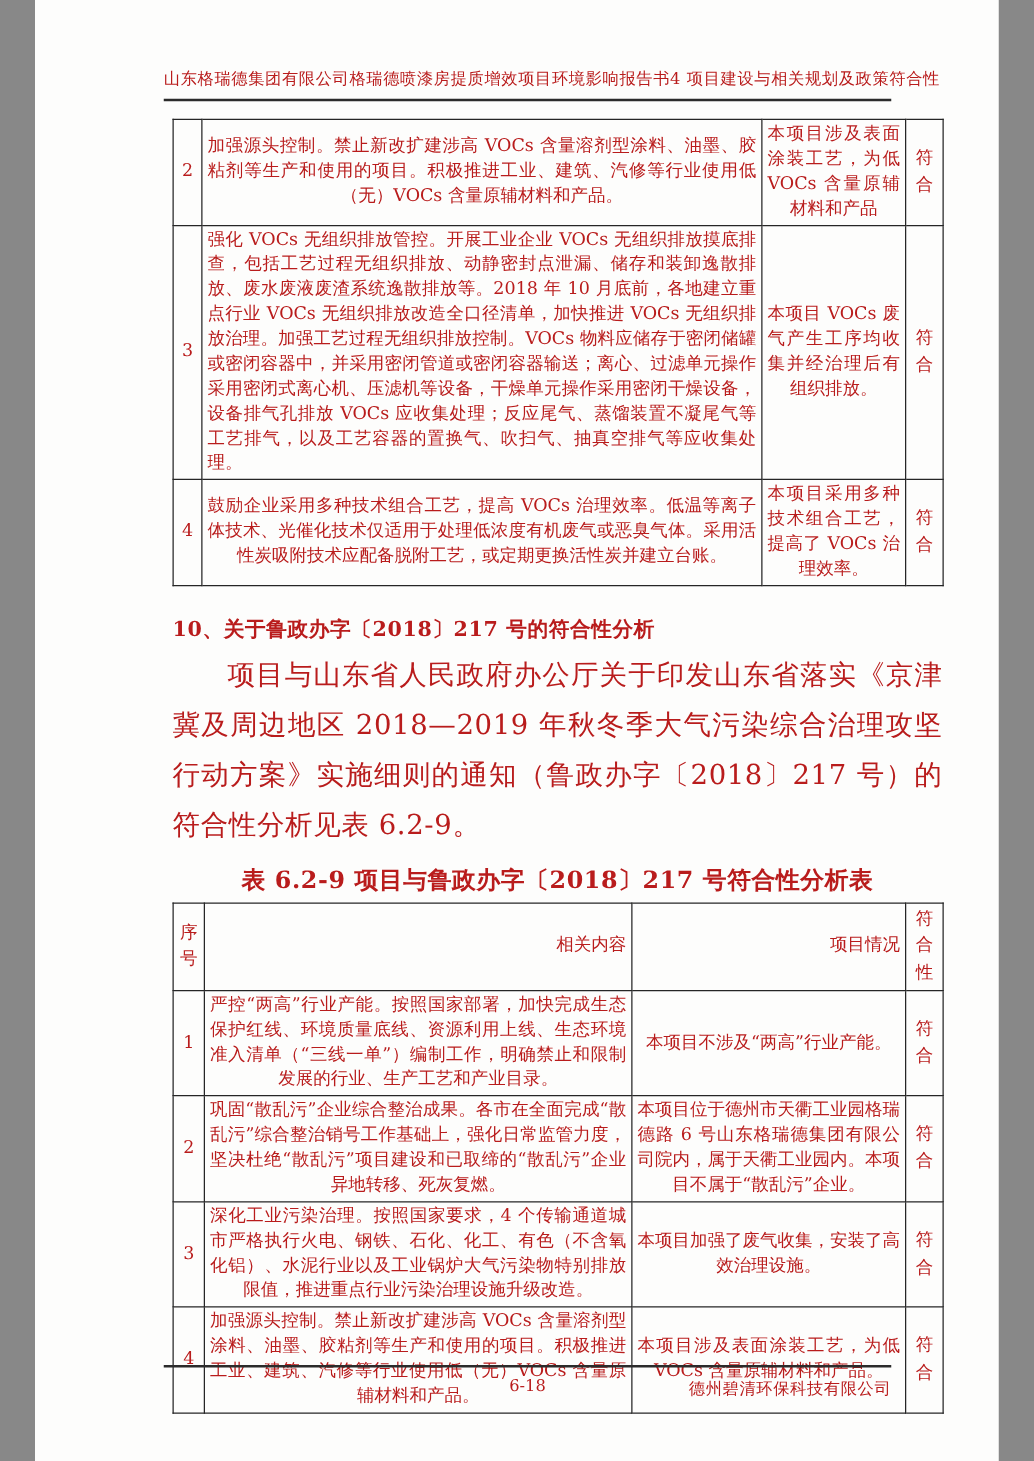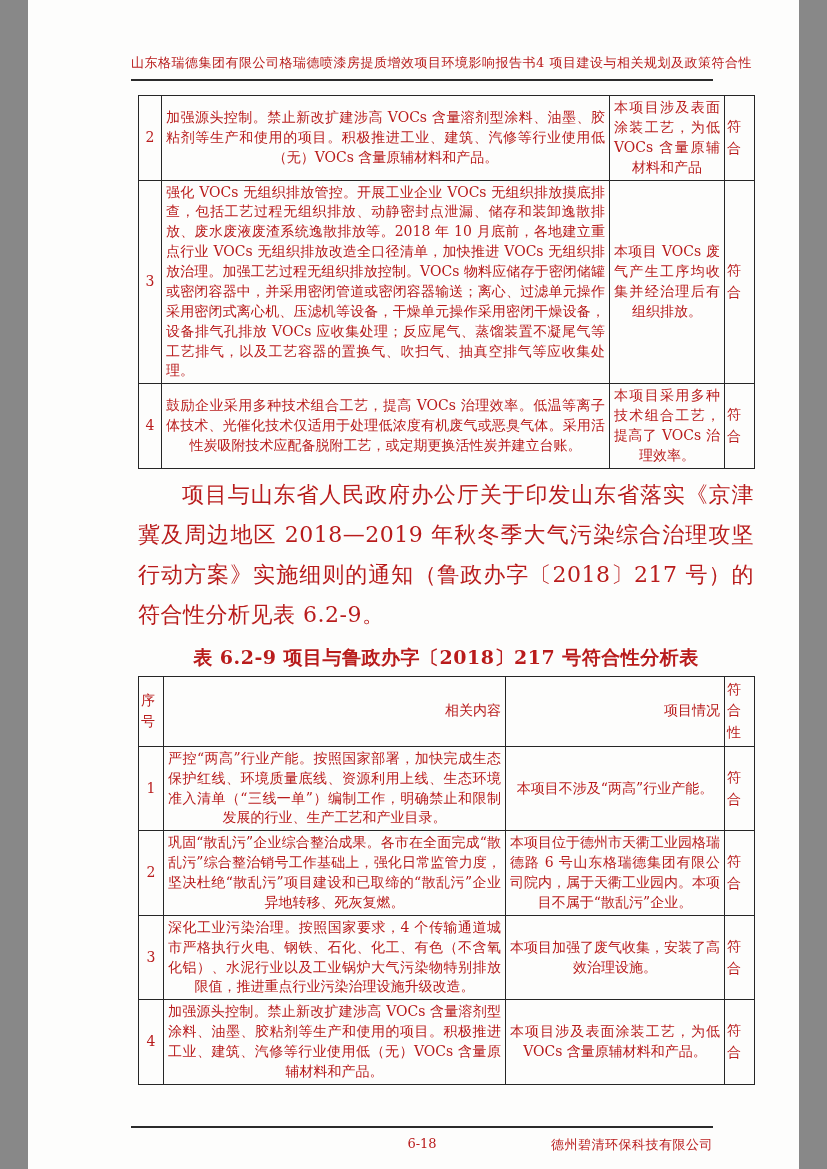--- a/index.html
+++ b/index.html
@@ -29,42 +29,42 @@
   table { border-collapse:collapse; width:100%; table-layout:fixed; }
   td {
     border:1.5px solid #262626;
     padding:2px 4px;
     font-size:14px; line-height:1.42;
     vertical-align:middle;
   }
   .num  { text-align:center; padding:2px 1px; }
   .jc   { text-align:justify; text-align-last:center; }
   .jl   { text-align:justify; text-align-last:left; }
-  .res  { padding:2px 2px; line-height:1.55; word-break:break-all;margin-left:28px; }
+  .res  { text-align:center; padding:2px 2px; line-height:1.55; word-break:break-all;margin-left:28px; }
   .hc   { text-align:right; }
 
   .section-heading {
     margin:24px 0 0 0;
     font-size:16.5px; font-weight:bold; letter-spacing:0.5px;
   }
   .body-paragraph {
     margin:6px 0 0 0;
     font-size:22px; line-height:40px;
     text-align:justify; text-indent:2em; letter-spacing:0.5px;
   }
   .table-caption {
     margin:10px 0 5px 0;
     text-align:center; font-weight:bold; font-size:19px; letter-spacing:0.5px;
   }
 
   
   .footer {
     position:absolute; left:103px; right:86px; top:1092px;
     border-top:2px solid #2b2b2b;
-    height:30px; font-size:13px;margin-top:34px;
+    height:30px; font-size:13px;
   }
   .footer .pageno  { position:absolute; left:0; right:0; top:8px; text-align:center; }
   .footer .company { position:absolute; right:0; top:8px; letter-spacing:0.5px; }
 </style>
 </head>
 <body>
 
 <div class="page">
 
   <div class="header">
@@ -96,20 +96,21 @@
         </tr>
         <tr>
           <td class="num">4</td>
           <td class="jc">鼓励企业采用多种技术组合工艺，提高 VOCs 治理效率。低温等离子体技术、光催化技术仅适用于处理低浓度有机废气或恶臭气体。采用活性炭吸附技术应配备脱附工艺，或定期更换活性炭并建立台账。</td>
           <td class="jc">本项目采用多种技术组合工艺，提高了 VOCs 治理效率。</td>
           <td class="res">符合</td>
         </tr>
       </tbody>
     </table>
 
+    <h2 class="section-heading">10、关于鲁政办字〔2018〕217 号的符合性分析</h2>
 
     <p class="body-paragraph">项目与山东省人民政府办公厅关于印发山东省落实《京津冀及周边地区 2018—2019 年秋冬季大气污染综合治理攻坚行动方案》实施细则的通知（鲁政办字〔2018〕217 号）的符合性分析见表 6.2-9。</p>
 
     <div class="table-caption">表 6.2-9 项目与鲁政办字〔2018〕217 号符合性分析表</div>
 
     <table>
       <colgroup>
           <col style="width:25px">
           <col style="width:342px">
           <col style="width:219px">

